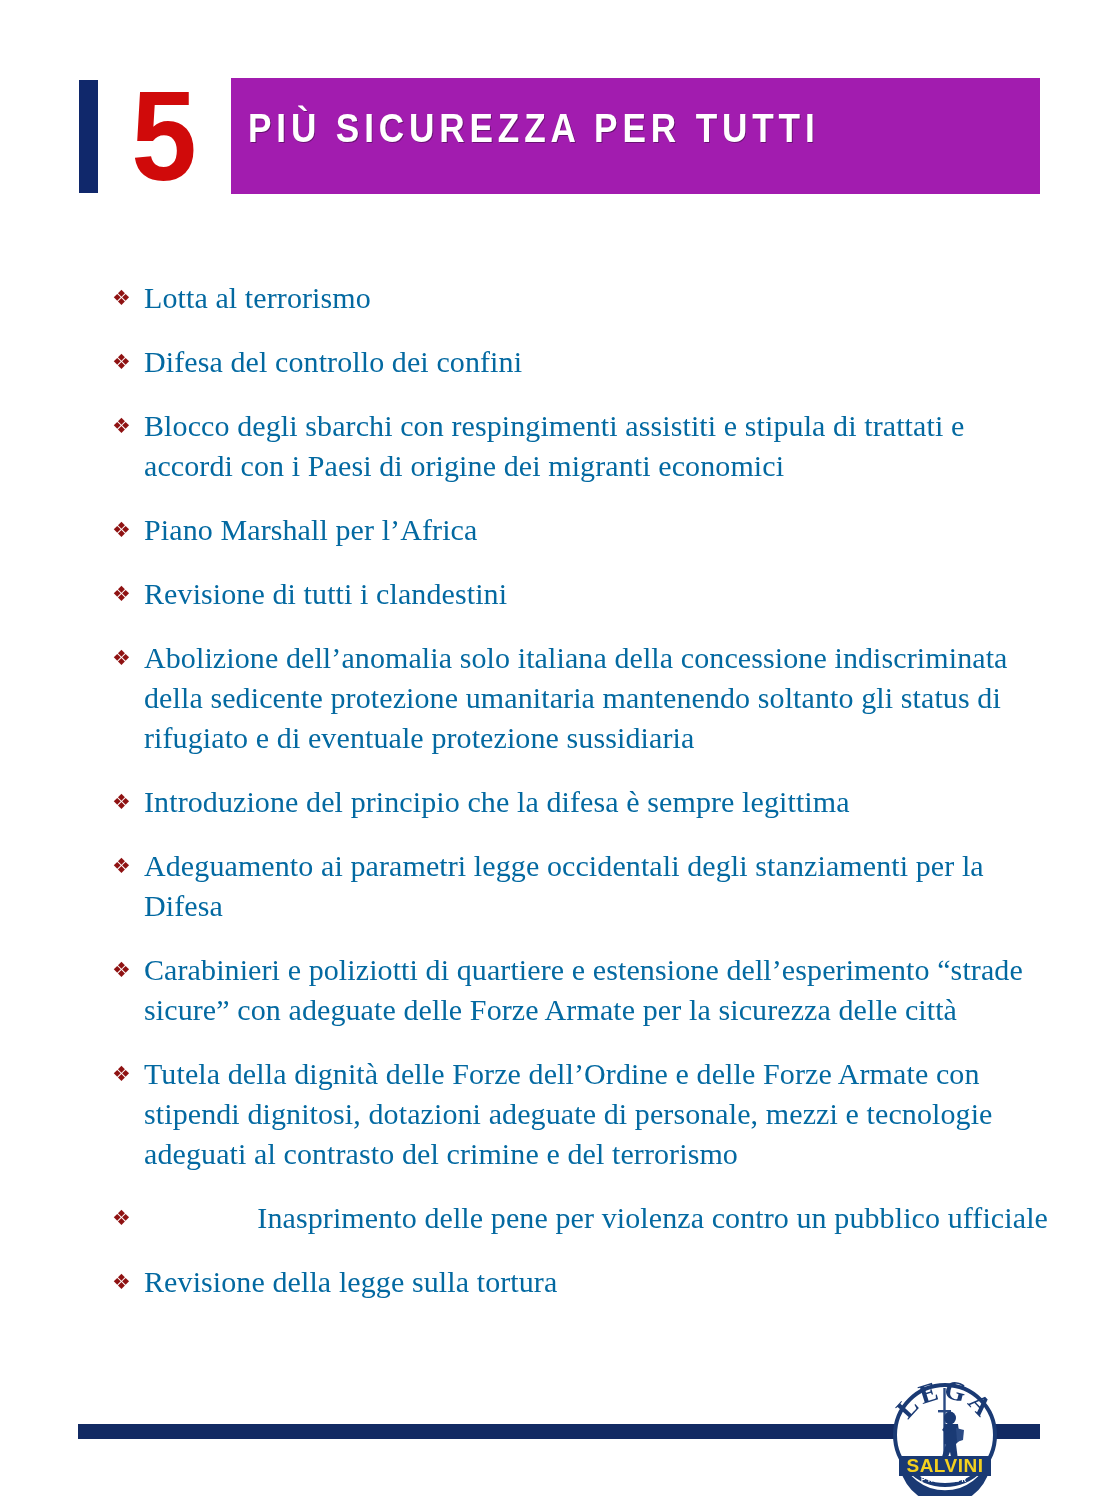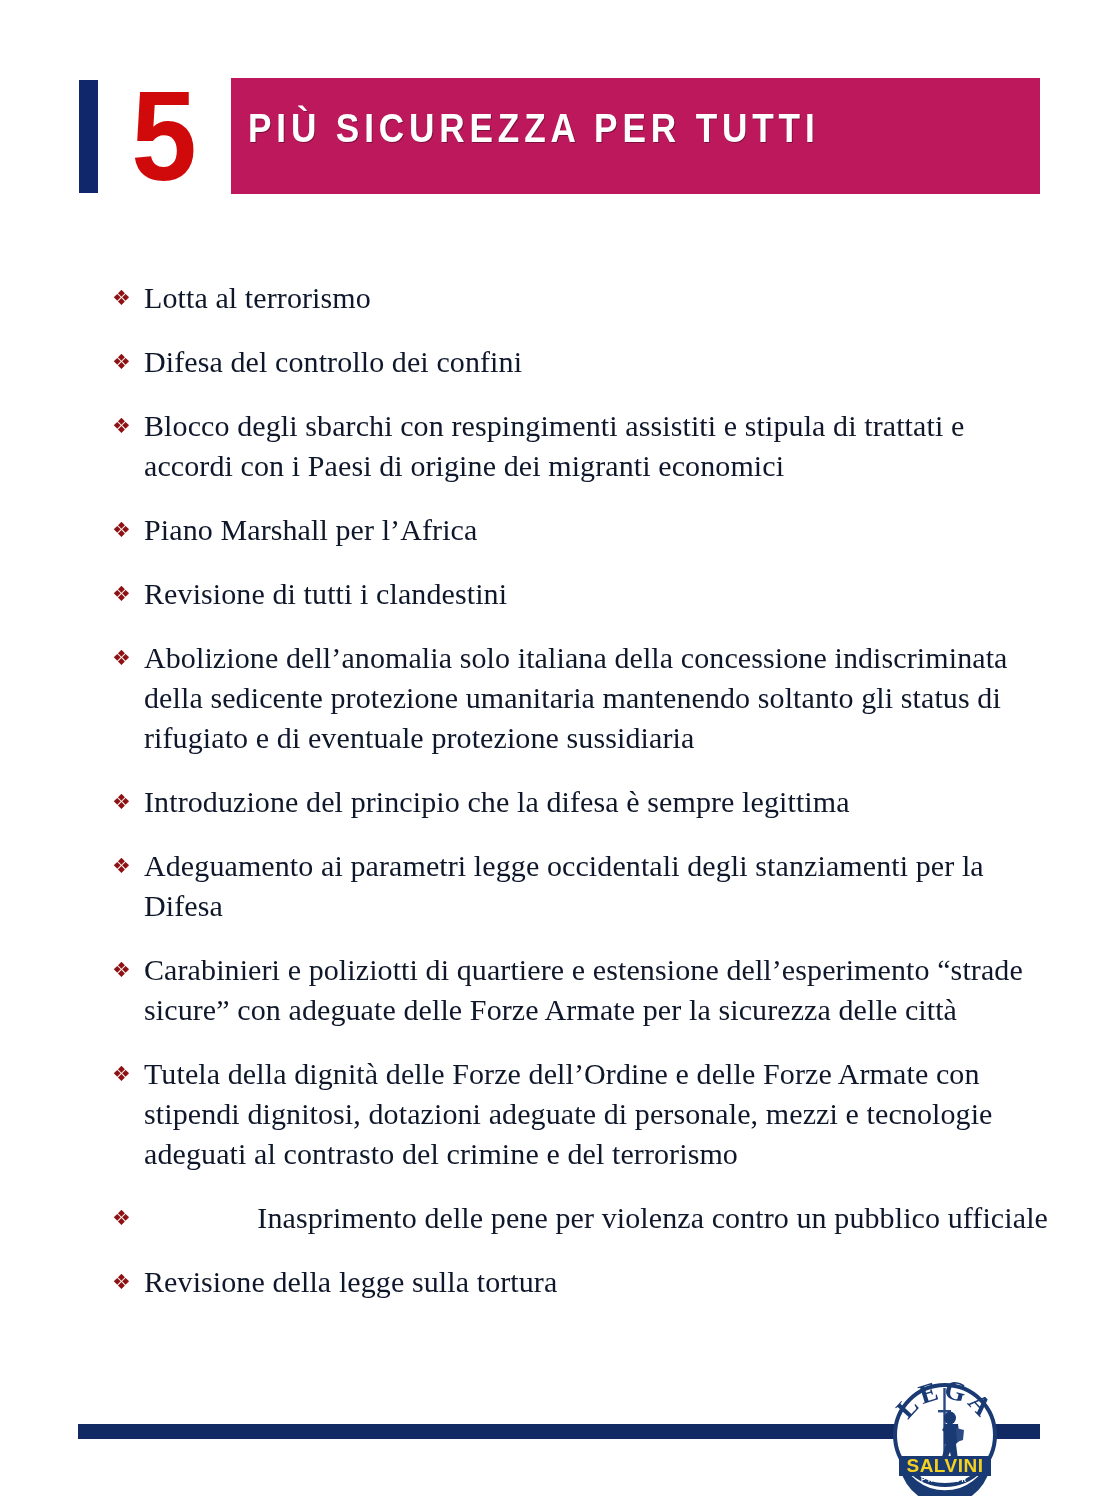--- a/index.html
+++ b/index.html
@@ -48,21 +48,21 @@
     letter-spacing: -2px;
     transform: scaleX(0.92);
     transform-origin: center center;
   }
   .header-banner {
     position: absolute;
     left: 231px;
     top: 0px;
     width: 809px;
     height: 116px;
-    background: #be185d;
+    background: #a21caf;
   }
   .header-title {
     position: absolute;
     left: 17px;
     top: 28px;
     color: #ffffff;
     font-family: "Liberation Sans", "DejaVu Sans", sans-serif;
     font-weight: 700;
     font-size: 40px;
     line-height: 44px;
@@ -91,21 +91,21 @@
     color: #8f1212;
     font-family: "DejaVu Sans", sans-serif;
     font-size: 21px;
     line-height: 40px;
     text-align: left;
     padding-left: 4px;
     box-sizing: border-box;
   }
   .bullet-text {
     flex: 1 1 auto;
-    color: #0f172a;
+    color: #0369a1;
     font-family: "Liberation Serif", "DejaVu Serif", serif;
     font-size: 30px;
     line-height: 40px;
     letter-spacing: 0.1px;
     text-align: left;
   }
   .bullet-text.indent-extra {
     padding-left: 9px;
     text-align: right;
   }

